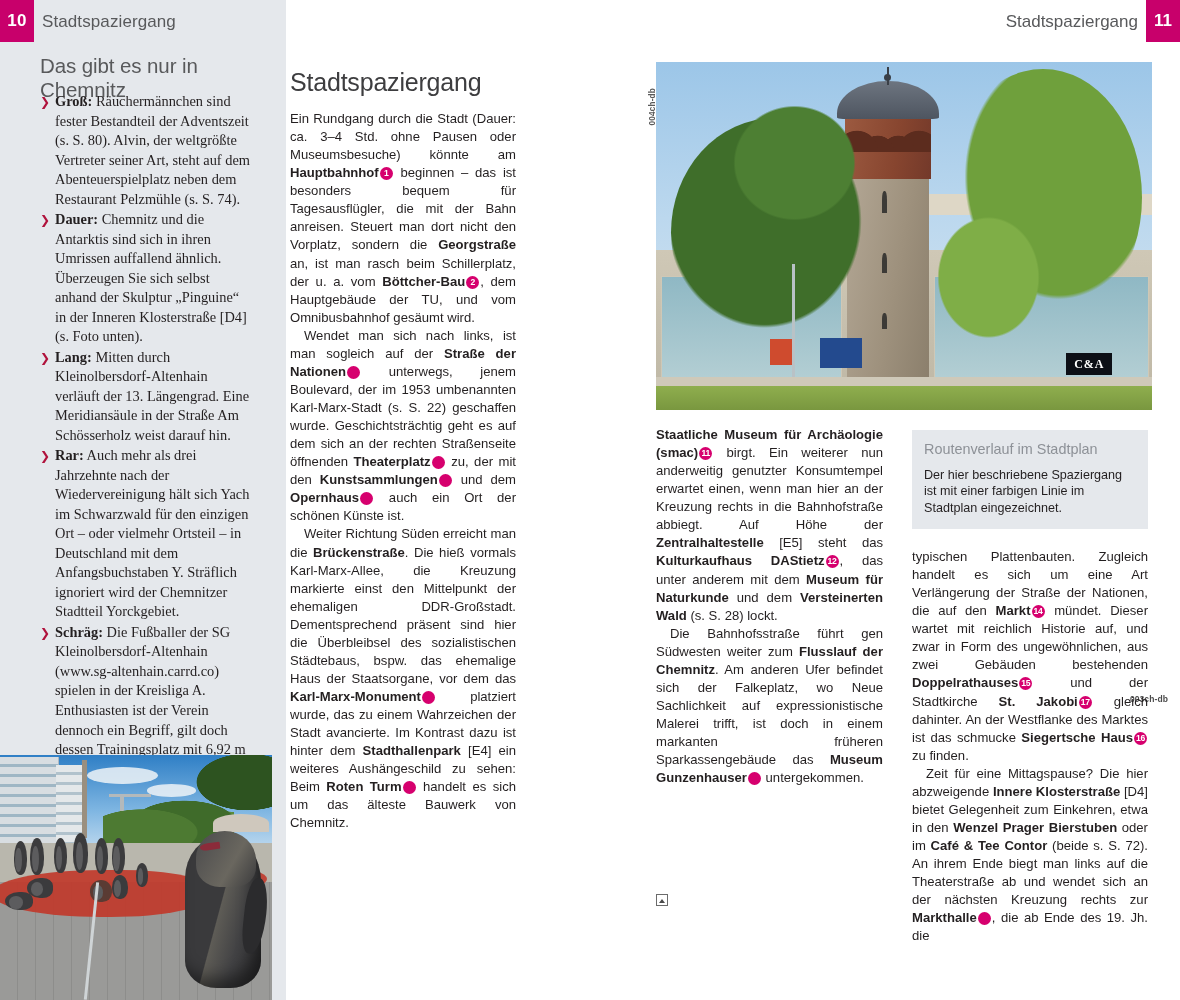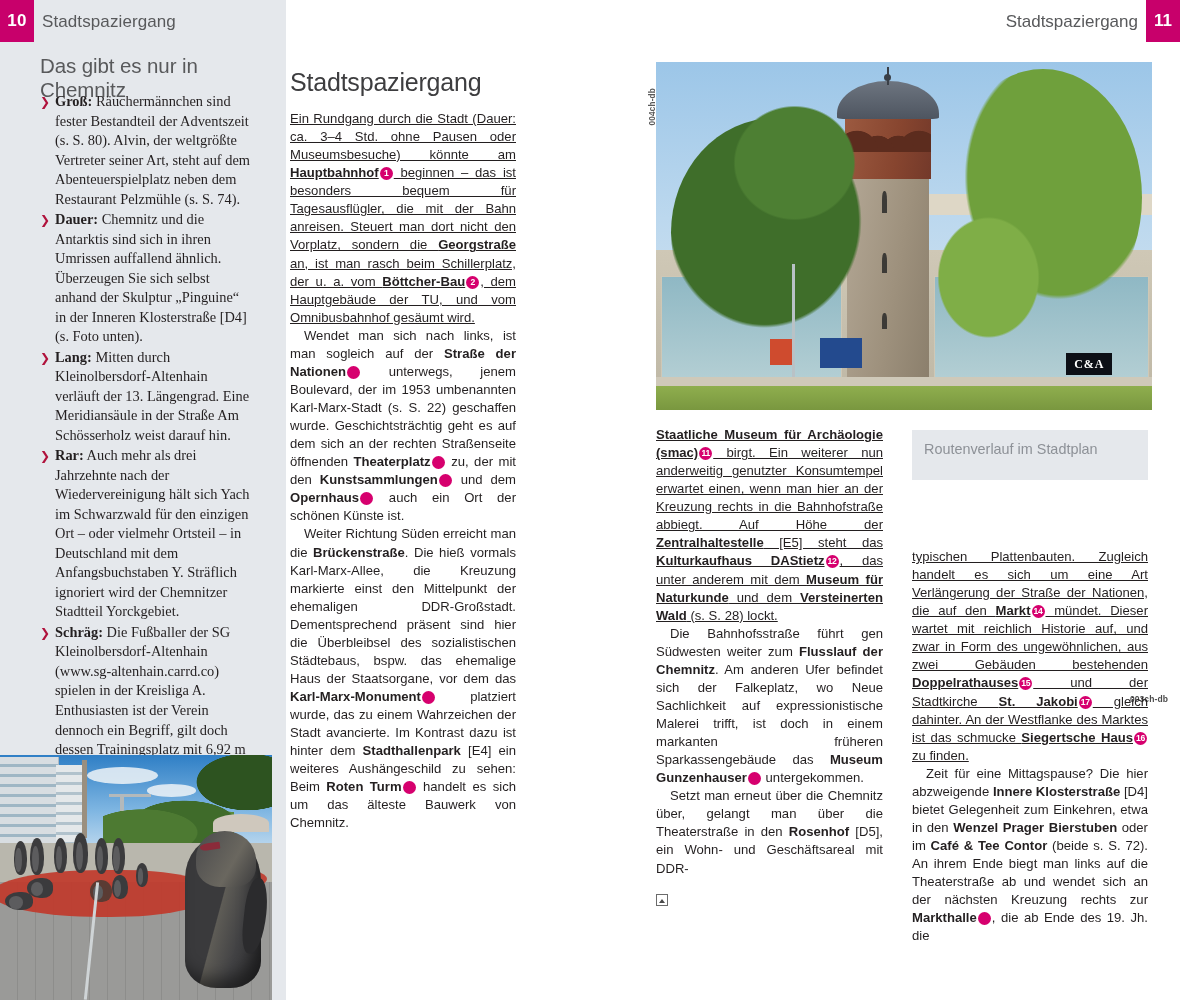--- a/index.html
+++ b/index.html
@@ -139,21 +139,21 @@
     background:#2b2b2d; border-radius: 50% 50% 60% 40%;
     transform: rotate(6deg);
   }
   .pg-umbrella { position:absolute; right:1%; top:24%; width:56px; height:18px;
     background:#cfc8bd; border-radius:50% 50% 0 0; }
 
   
   .col { position: absolute; font-size: 13.1px; line-height: 1.38;
          color: #231f20; text-align: justify; }
   .col p { margin: 0; text-indent: 14px; }
-  .col p.first { text-indent: 0; text-decoration: underline; }
+  .col p.first { text-indent: 0; }
   .col b { font-weight: bold; }
 
   .main-title {
     position: absolute; left: 290px; top: 68px; width: 260px;
     font-size: 25px; color: #3d3d3f; letter-spacing: -.2px;
   }
   #col1 { left: 290px; top: 110px; width: 226px; }
   #col2 { left: 656px; top: 426px; width: 227px; }
   #col3 { left: 912px; top: 548px; width: 236px; }
 
@@ -372,29 +372,29 @@
     <div class="pt-poster" style="left:33%;bottom:12%;width:42px;height:30px;background:#234a8e;"></div>
     <div class="pt-lamp"></div>
     <div class="pt-path"></div>
     <div class="pt-lawn"></div>
     <div class="pt-ca">C&amp;A</div>
   </div>
 
   <div class="col" id="col2">
       <p class="first"><b>Staatliche Museum für Archäologie (smac)</b><span class="badge">11</span><span> birgt. Ein weiterer nun anderweitig genutzter Konsumtempel erwartet einen, wenn man hier an der Kreuzung rechts in die Bahnhofstraße abbiegt. Auf Höhe der </span><b>Zentralhaltestelle</b><span> [E5] steht das </span><b>Kulturkaufhaus DAStietz</b><span class="badge">12</span><span>, das unter anderem mit dem </span><b>Museum für Naturkunde</b><span> und dem </span><b>Versteinerten Wald</b><span> (s. S. 28) lockt.</span></p>
       <p><span>Die Bahnhofsstraße führt gen Südwesten weiter zum </span><b>Flusslauf der Chemnitz</b><span>. Am anderen Ufer befindet sich der Falkeplatz, wo Neue Sachlichkeit auf expressionistische Malerei trifft, ist doch in einem markanten früheren Sparkassengebäude das </span><b>Museum Gunzenhauser</b><span class="badge">13</span><span> untergekommen.</span></p>
-      <p><span>Setzt man erneut über die Chemnitz über, gelangt man über die Theaterstraße in den </span><b>Rosenhof</b><span> [D5], ein Wohn- und Geschäftsareal mit DDR-</span></p>
     </div>
 
   <div class="caption">
     <span class="cap-icon"></span>
   </div>
 
   <div class="infobox">
     <div class="infobox-title">Routenverlauf im Stadtplan</div>
+    <div class="infobox-body">Der hier beschriebene Spaziergang ist mit einer farbigen Linie im Stadtplan eingezeichnet.</div>
   </div>
 
   <div class="col" id="col3">
       <p class="first"><span>typischen Plattenbauten. Zugleich handelt es sich um eine Art Verlängerung der Straße der Nationen, die auf den </span><b>Markt</b><span class="badge">14</span><span> mündet. Dieser wartet mit reichlich Historie auf, und zwar in Form des ungewöhnlichen, aus zwei Gebäuden bestehenden </span><b>Doppelrathauses</b><span class="badge">15</span><span> und der Stadtkirche </span><b>St. Jakobi</b><span class="badge">17</span><span> gleich dahinter. An der Westflanke des Marktes ist das schmucke </span><b>Siegertsche Haus</b><span class="badge">16</span><span> zu finden.</span></p>
       <p><span>Zeit für eine Mittagspause? Die hier abzweigende </span><b>Innere Klosterstraße</b><span> [D4] bietet Gelegenheit zum Einkehren, etwa in den </span><b>Wenzel Prager Bierstuben</b><span> oder im </span><b>Café &amp; Tee Contor</b><span> (beide s. S. 72). An ihrem Ende biegt man links auf die Theaterstraße ab und wendet sich an der nächsten Kreuzung rechts zur </span><b>Markthalle</b><span class="badge">18</span><span>, die ab Ende des 19. Jh. die</span></p>
     </div>
 
 </div>
 
 </body></html>

